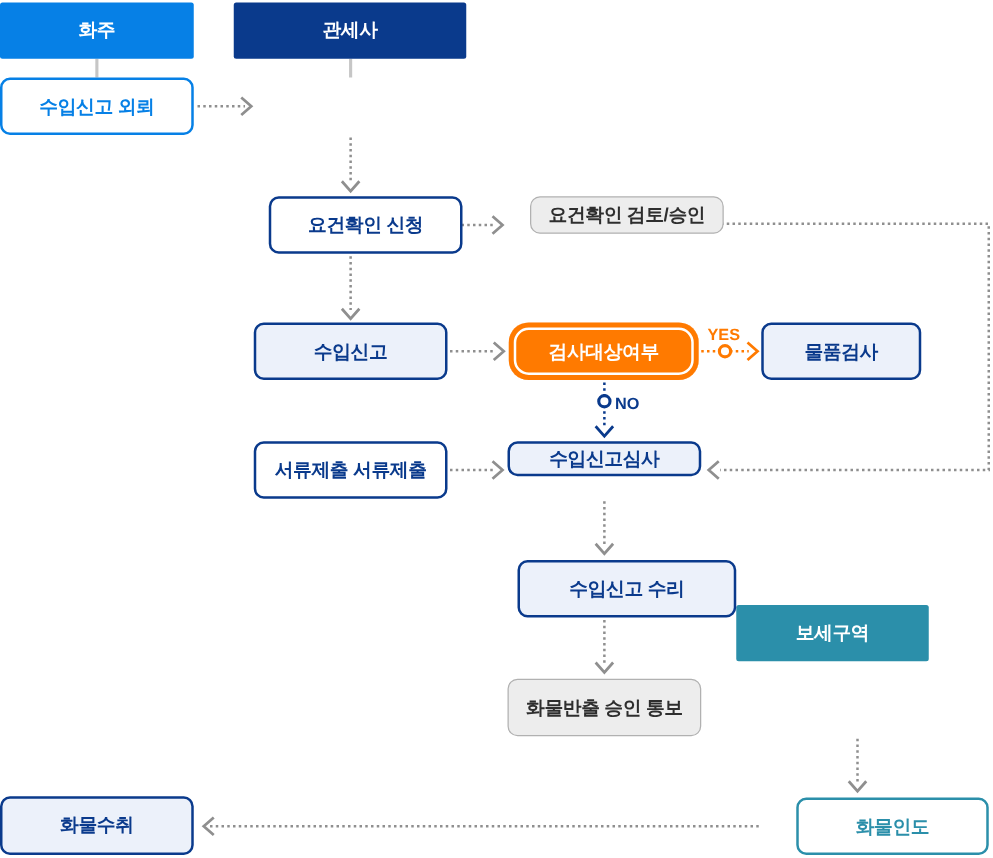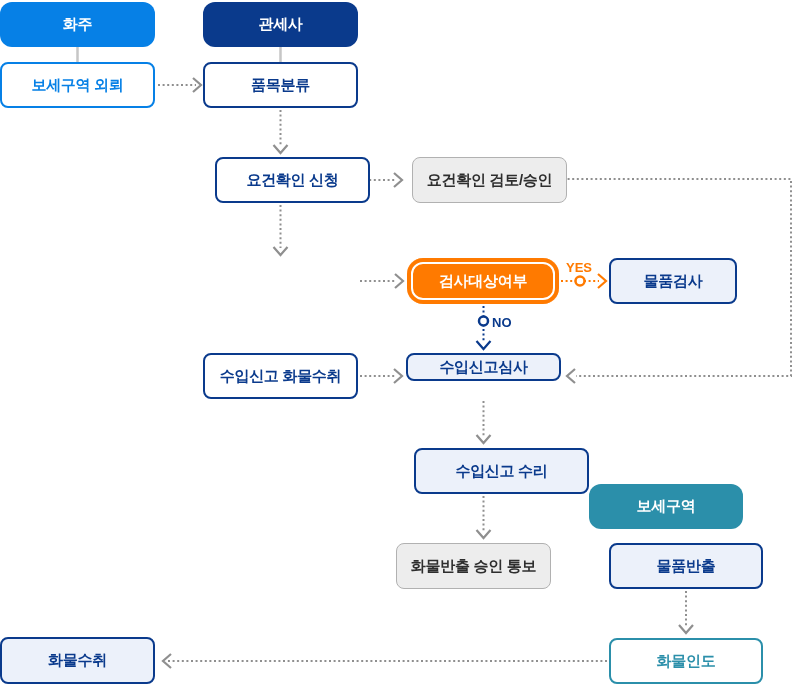--- a/index.html
+++ b/index.html
@@ -6,28 +6,28 @@
   #canvas{
     position:relative;width:794px;height:686px;background:#fff;overflow:hidden;
     font-family:"Liberation Sans","DejaVu Sans",sans-serif;
   }
   #edges{position:absolute;left:0;top:0;width:794px;height:686px;z-index:1;}
   .node{
     position:absolute;display:flex;align-items:center;justify-content:center;
     box-sizing:border-box;font-weight:bold;font-size:15px;letter-spacing:-0.3px;
     z-index:2;text-align:center;
   }
-  .hdr{border-radius:12px;color:#fff;font-family:Liberation Mono, monospace;}
+  .hdr{border-radius:2px;color:#fff;font-family:Liberation Mono, monospace;}
   .hdr-blue{background:var(--primary-blue);}
   .hdr-navy{background:var(--navy);}
   .hdr-dark{background:var(--charcoal);}
   .hdr-teal{background:var(--teal);}
   .box{border-radius:8px;background:#fff;border:2px solid var(--navy);color:var(--navy);}
   .box-blue-outline{border-color:var(--primary-blue);color:var(--primary-blue);}
-  .box-teal-outline{border-color:var(--teal);color:var(--teal);}
+  .box-teal-outline{border-color:var(--teal);color:var(--teal);margin-left:28px;}
   .box-fill{background:var(--light-blue-fill);}
   .box-gray{background:var(--gray-fill);border:1px solid var(--gray-border);color:#2e2e2e;}
   .box-orange{
     background:var(--orange);color:#fff;border:none;border-radius:16px;
     box-shadow:inset 0 0 0 4px var(--orange), inset 0 0 0 6px #ffffff;
   }
   
   .solid-gray{stroke:#c6c6c6;stroke-width:2.5;fill:none;}
   .dot-gray{stroke:var(--connector-gray);stroke-width:2;stroke-dasharray:2 2.6;fill:none;}
   .dot-orange{stroke:var(--orange);stroke-width:2;stroke-dasharray:2 2.6;fill:none;}
@@ -108,30 +108,29 @@
 
     <g>
       <line class="dot-navy" x1="483.5" y1="306" x2="483.5" y2="342"></line>
       <circle class="ring-navy" cx="483.5" cy="321" r="4.5"></circle>
       <polyline class="chev-navy" points="476.5,341 483.5,349 490.5,341"></polyline>
       <text class="lbl-no" x="492" y="327">NO</text>
     </g>
   </svg>
 
   <div class="node hdr hdr-blue" style="left:0px;top:2px;width:155px;height:45px">화주</div>
-  <div class="node hdr hdr-navy" style="left:203px;top:2px;width:155px;height:45px">관세사</div>
+  <div class="node hdr hdr-navy" style="left:187px;top:2px;width:186px;height:45px">관세사</div>
   <div class="node hdr hdr-teal" style="left:589px;top:484px;width:154px;height:45px">보세구역</div>
 
-  <div class="node box box-blue-outline" style="left:0px;top:62px;width:155px;height:46px">보세구역 외뢰</div>
-  <div class="node box" style="left:203px;top:62px;width:155px;height:46px">품목분류</div>
+  <div class="node box box-blue-outline" style="left:0px;top:62px;width:155px;height:46px">수입신고 외뢰</div>
   <div class="node box" style="left:215px;top:157px;width:155px;height:46px">요건확인 신청</div>
-  <div class="node box-gray node" style="left:412px;top:157px;width:155px;height:46px;border-radius:8px">요건확인 검토/승인</div>
+  <div class="node box-gray node" style="left:424px;top:157px;width:155px;height:30px;border-radius:8px">요건확인 검토/승인</div>
+  <div class="node box box-fill" style="left:203px;top:258px;width:155px;height:46px">수입신고</div>
   <div class="node box-orange" style="left:407px;top:258px;width:152px;height:46px">검사대상여부</div>
   <div class="node box box-fill" style="left:609px;top:258px;width:128px;height:46px">물품검사</div>
-  <div class="node box" style="left:203px;top:353px;width:155px;height:46px">수입신고 화물수취</div>
+  <div class="node box" style="left:203px;top:353px;width:155px;height:46px">서류제출 서류제출</div>
   <div class="node box box-fill" style="left:406px;top:353px;width:155px;height:28px">수입신고심사</div>
   <div class="node box box-fill" style="left:414px;top:448px;width:175px;height:46px">수입신고 수리</div>
-  <div class="node box-gray node" style="left:396px;top:543px;width:155px;height:46px;border-radius:8px">화물반출 승인 통보</div>
-  <div class="node box box-fill" style="left:609px;top:543px;width:154px;height:46px">물품반출</div>
+  <div class="node box-gray node" style="left:406px;top:543px;width:155px;height:46px;border-radius:8px">화물반출 승인 통보</div>
   <div class="node box box-teal-outline" style="left:609px;top:638px;width:154px;height:46px">화물인도</div>
   <div class="node box box-fill" style="left:0px;top:637px;width:155px;height:47px">화물수취</div>
 
 </div>
 
 </body></html>

